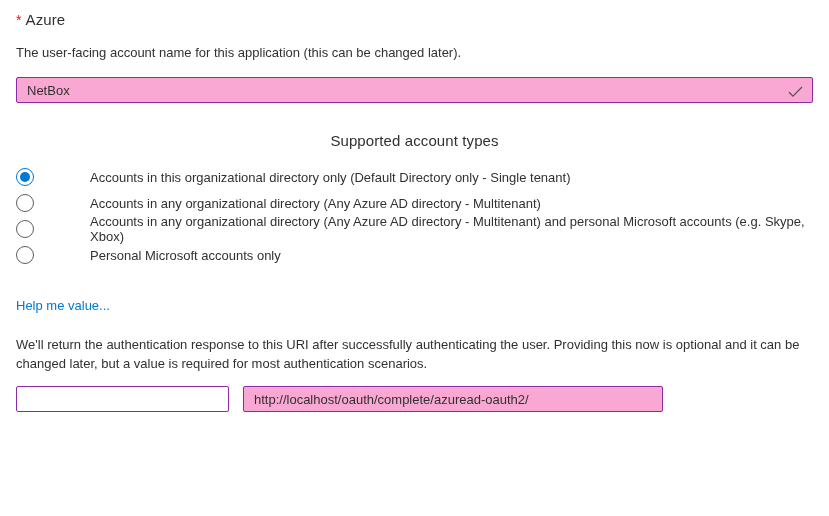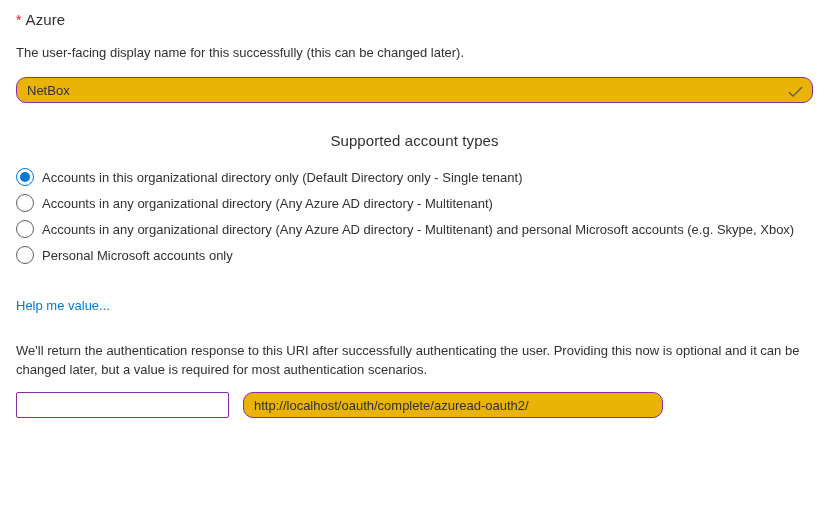--- a/index.html
+++ b/index.html
@@ -33,45 +33,46 @@
   .name-desc { margin-top: 15px; }
   .input-wrap {
     position: relative;
     margin-top: 15px;
     height: 26px;
   }
   .text-input {
     width: 100%;
     height: 26px;
     border: 1px solid #8a2da5;
-    border-radius: 10px;
+    border-radius: 2px;
     font-family: "Liberation Sans", sans-serif;
     font-size: 13px;
     color: #323130;
     padding: 0 30px 0 10px;
     outline: none;
-    background: #eab308;
+    background: #f9a8d4;
   }
   .valid-check {
     position: absolute;
     right: 10px;
     top: 7px;
     pointer-events: none;
   }
 
   
   .account-types-title { margin-top: 29px; text-align: center; }
   .question { margin-top: 23px; }
   .radio-group { margin-top: 18px; }
   .radio-row {
     display: flex;
     align-items: center;
     height: 20px;
     margin-bottom: 6px;
     cursor: pointer;
+    gap: 48px;
   }
   .radio-circle {
     flex: 0 0 auto;
     width: 18px; height: 18px;
     border: 1px solid #605e5c;
     border-radius: 50%;
     margin-right: 8px;
     position: relative;
     background: #fff;
   }
@@ -90,21 +91,21 @@
     display: inline-block;
     margin-top: 27px;
     font-size: 13px;
     color: #0078d4;
     text-decoration: none;
     cursor: pointer;
   }
 
   
   .redirect-title { margin-top: 50px; }
-  .redirect-desc { margin-top: 27px; max-width: 804px; }
+  .redirect-desc { margin-top: 21px; max-width: 804px; }
   .uri-row {
     margin-top: 13px;
     display: flex;
     gap: 14px;
   }
   .dropdown {
     position: relative;
     width: 213px;
     height: 26px;
     border: 1px solid #8a2da5;
@@ -124,21 +125,21 @@
   }
 </style>
 </head>
 <body>
 
 <div class="page">
 
   
   <div class="section-title"><span class="required-asterisk">*</span><span>Azure</span></div>
 
-  <div class="desc name-desc">The user-facing display name for this successfully (this can be changed later).</div>
+  <div class="desc name-desc">The user-facing account name for this application (this can be changed later).</div>
 
   <div class="input-wrap">
     <input class="text-input" type="text" value="NetBox" style="">
     <span class="valid-check">
       <svg width="15" height="12" viewBox="0 0 15 12">
         <path d="M1 6.2 L5 10.2 L14 1" stroke="#565656" stroke-width="1.3" fill="none"></path>
       </svg>
     </span>
   </div>
 

